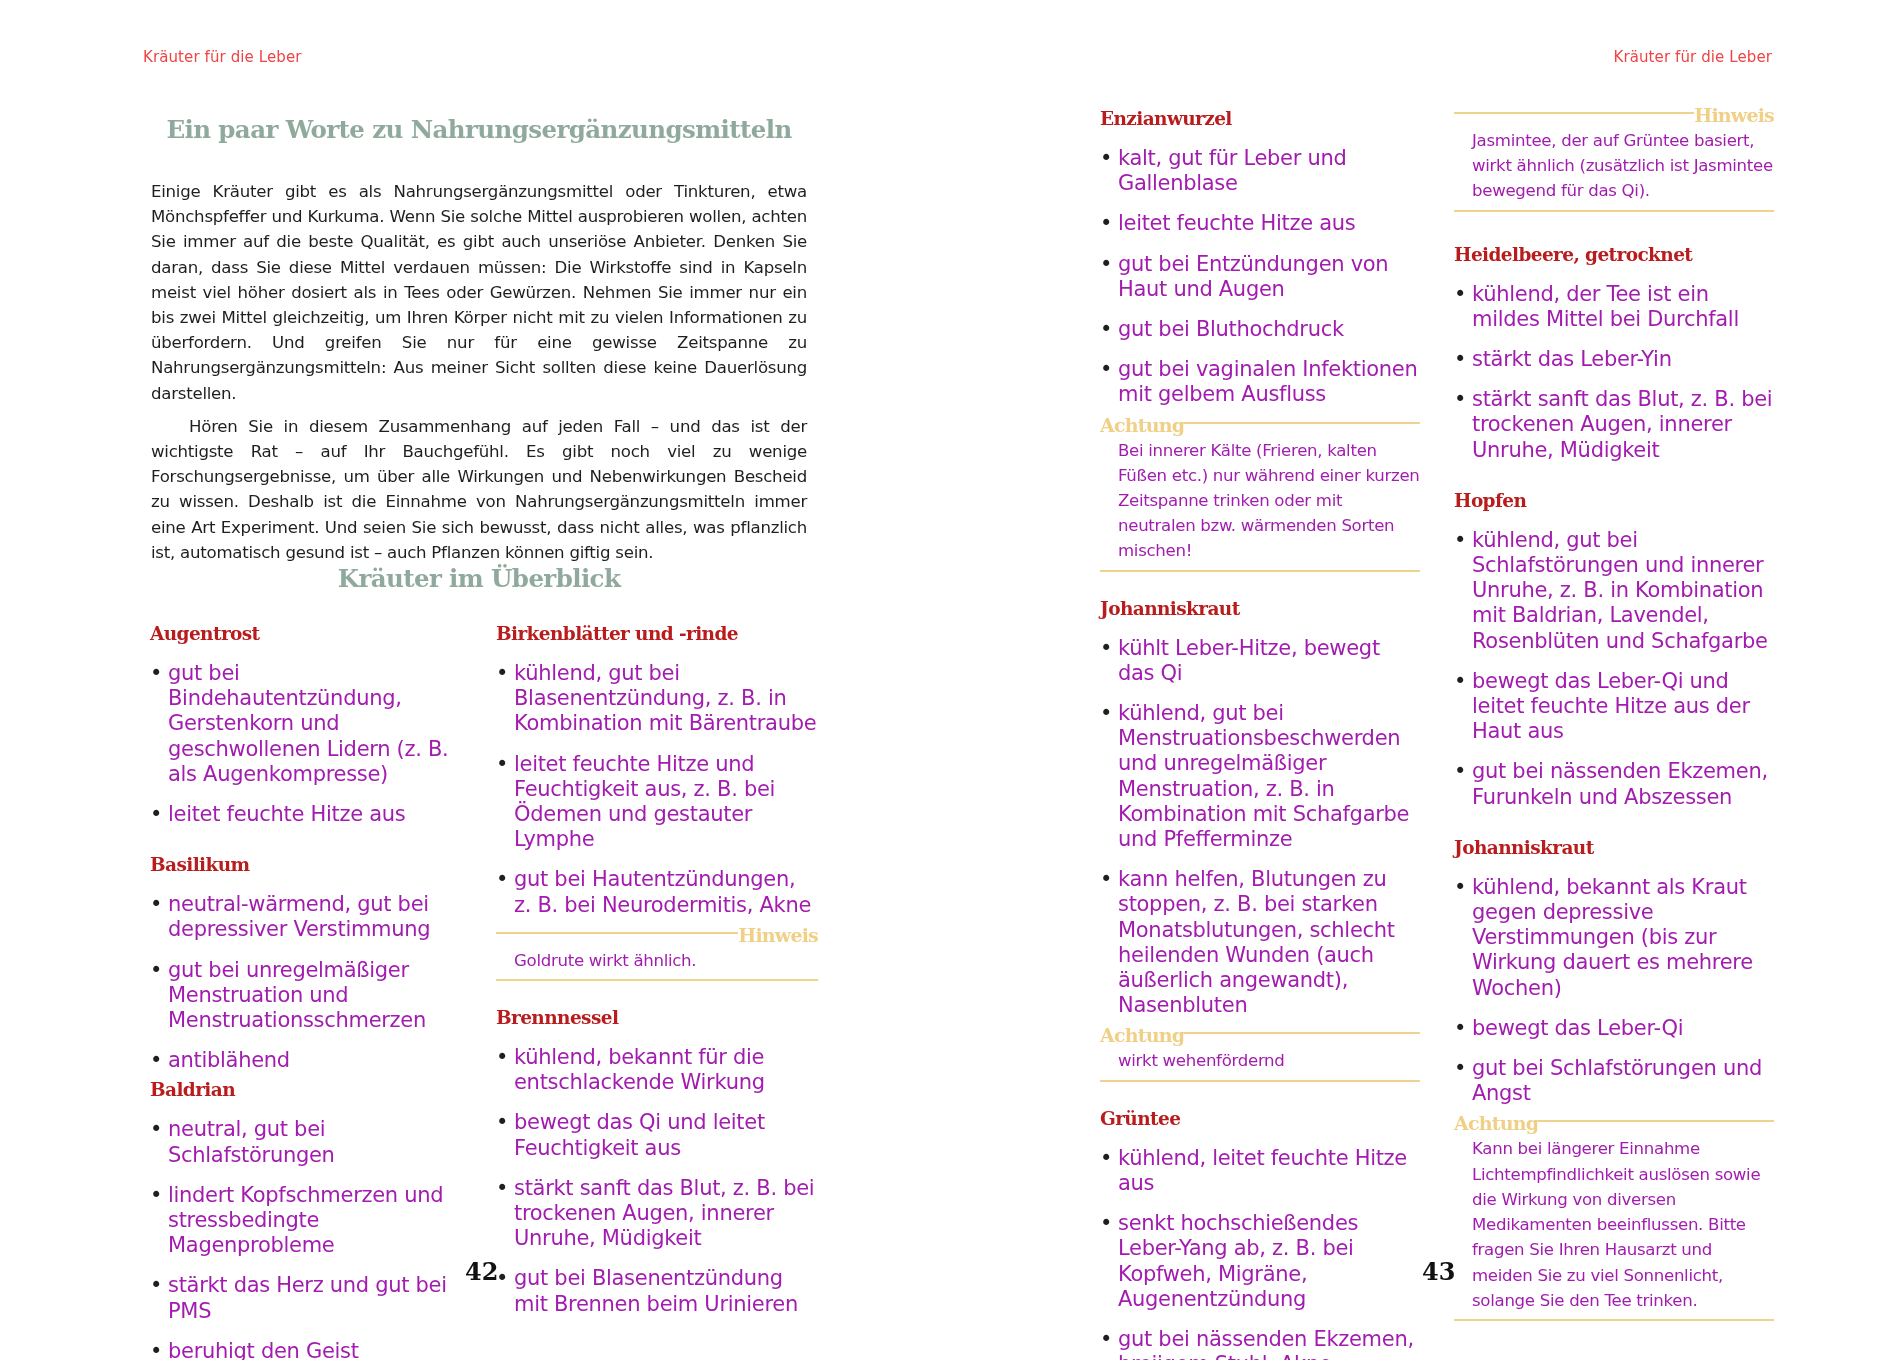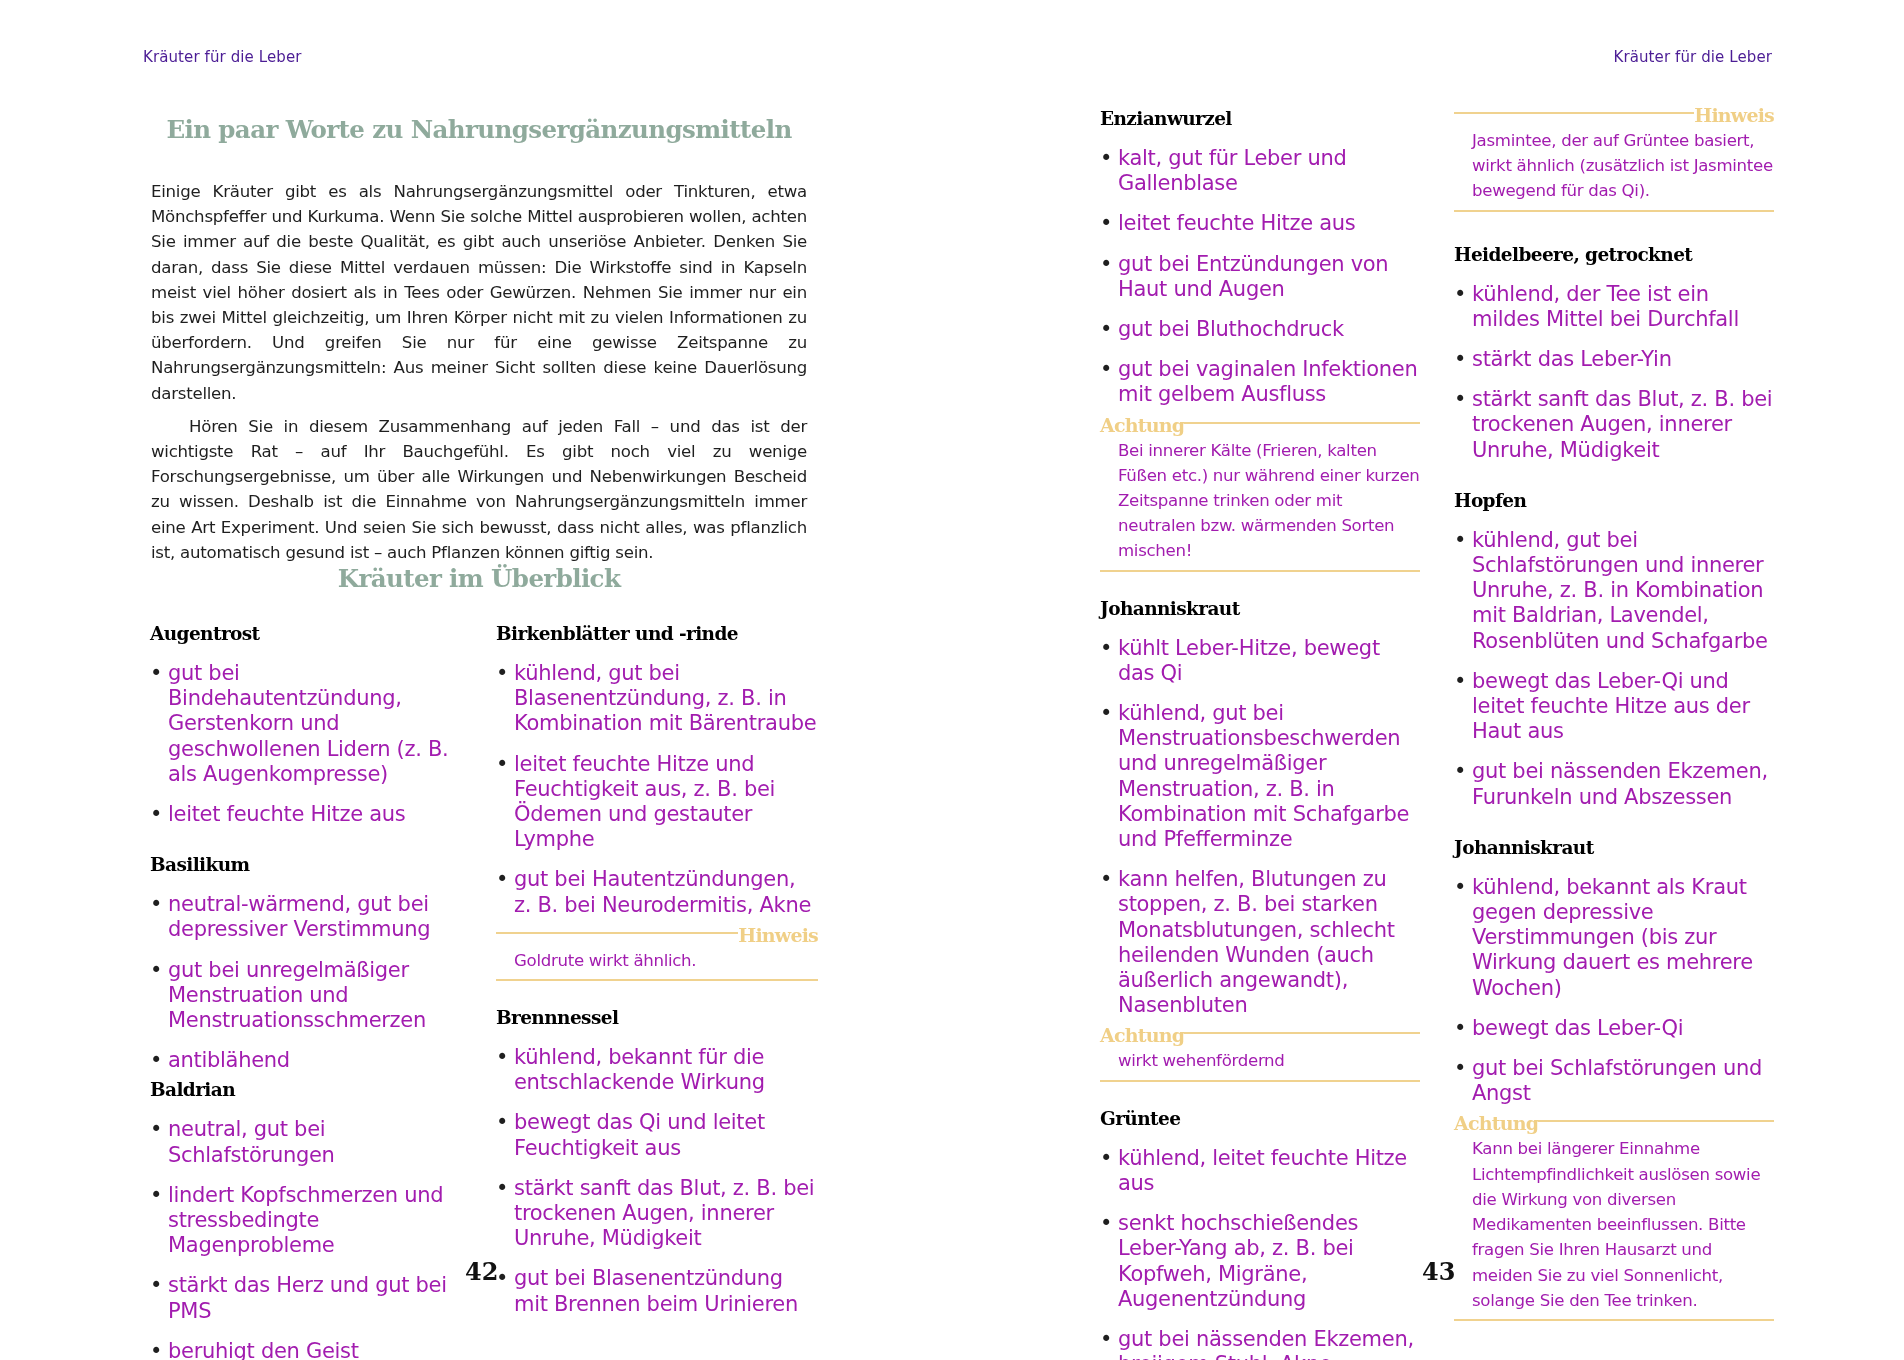--- a/index.html
+++ b/index.html
@@ -1,30 +1,30 @@
 <!DOCTYPE html>
 <html><head>
 <meta charset="utf-8">
 <style>
   html, body { margin:0; padding:0; background:#ffffff; }
   body { width:1904px; height:1360px; position:relative; overflow:hidden;
          font-family:"DejaVu Sans", sans-serif; color:#1f1f1f; }
   .running-head { position:absolute; top:48px; font-family:"DejaVu Sans", sans-serif;
-         font-size:15px; color:#4c1d95; letter-spacing:0.1px; }
+         font-size:15px; color:#ef4444; letter-spacing:0.1px; }
   .page { position:absolute; top:0; }
   .h-section { position:absolute; font-family:"DejaVu Serif", serif; font-weight:bold;
          color:#8faa9c; font-size:24.5px; letter-spacing:-0.6px; text-align:center; }
   .body-text { position:absolute; left:143px; top:171px; width:672px;
          font-size:16.6px; line-height:25.2px; text-align:justify; color:#1f1f1f;
          letter-spacing:-0.25px; }
   .body-text p { margin:8px; }
   .body-text p.indent { text-indent:38px; }
   .col { position:absolute; width:322px; }
   .herb { margin:0 0 25px 0; }
-  .herb-title { font-family:"DejaVu Serif", serif; font-weight:bold; color:#000000;
+  .herb-title { font-family:"DejaVu Serif", serif; font-weight:bold; color:#b91c1c;
          font-size:18.5px; letter-spacing:-0.6px; line-height:25px; }
   ul.bul { list-style:none; margin:0; padding:0; }
   ul.bul li { position:relative; padding-left:18px; font-size:21px; line-height:25.2px;
          letter-spacing:-0.3px; color:#a21caf;margin-top:15px; }
   ul.bul li::before { content:"•"; position:absolute; left:0; top:0; color:#1f1f1f; }
   .callout { position:relative; margin:0 0 24px 0; }
   .callout-head { display:flex; align-items:center; height:26px; }
   .callout-label { font-family:"DejaVu Serif", serif; font-weight:bold; color:#f0cf86;
          font-size:19px; letter-spacing:-0.8px; line-height:24px; }
   .callout-line { flex:1; border-bottom:2.5px solid #f0d28f; margin-bottom:4px; }

